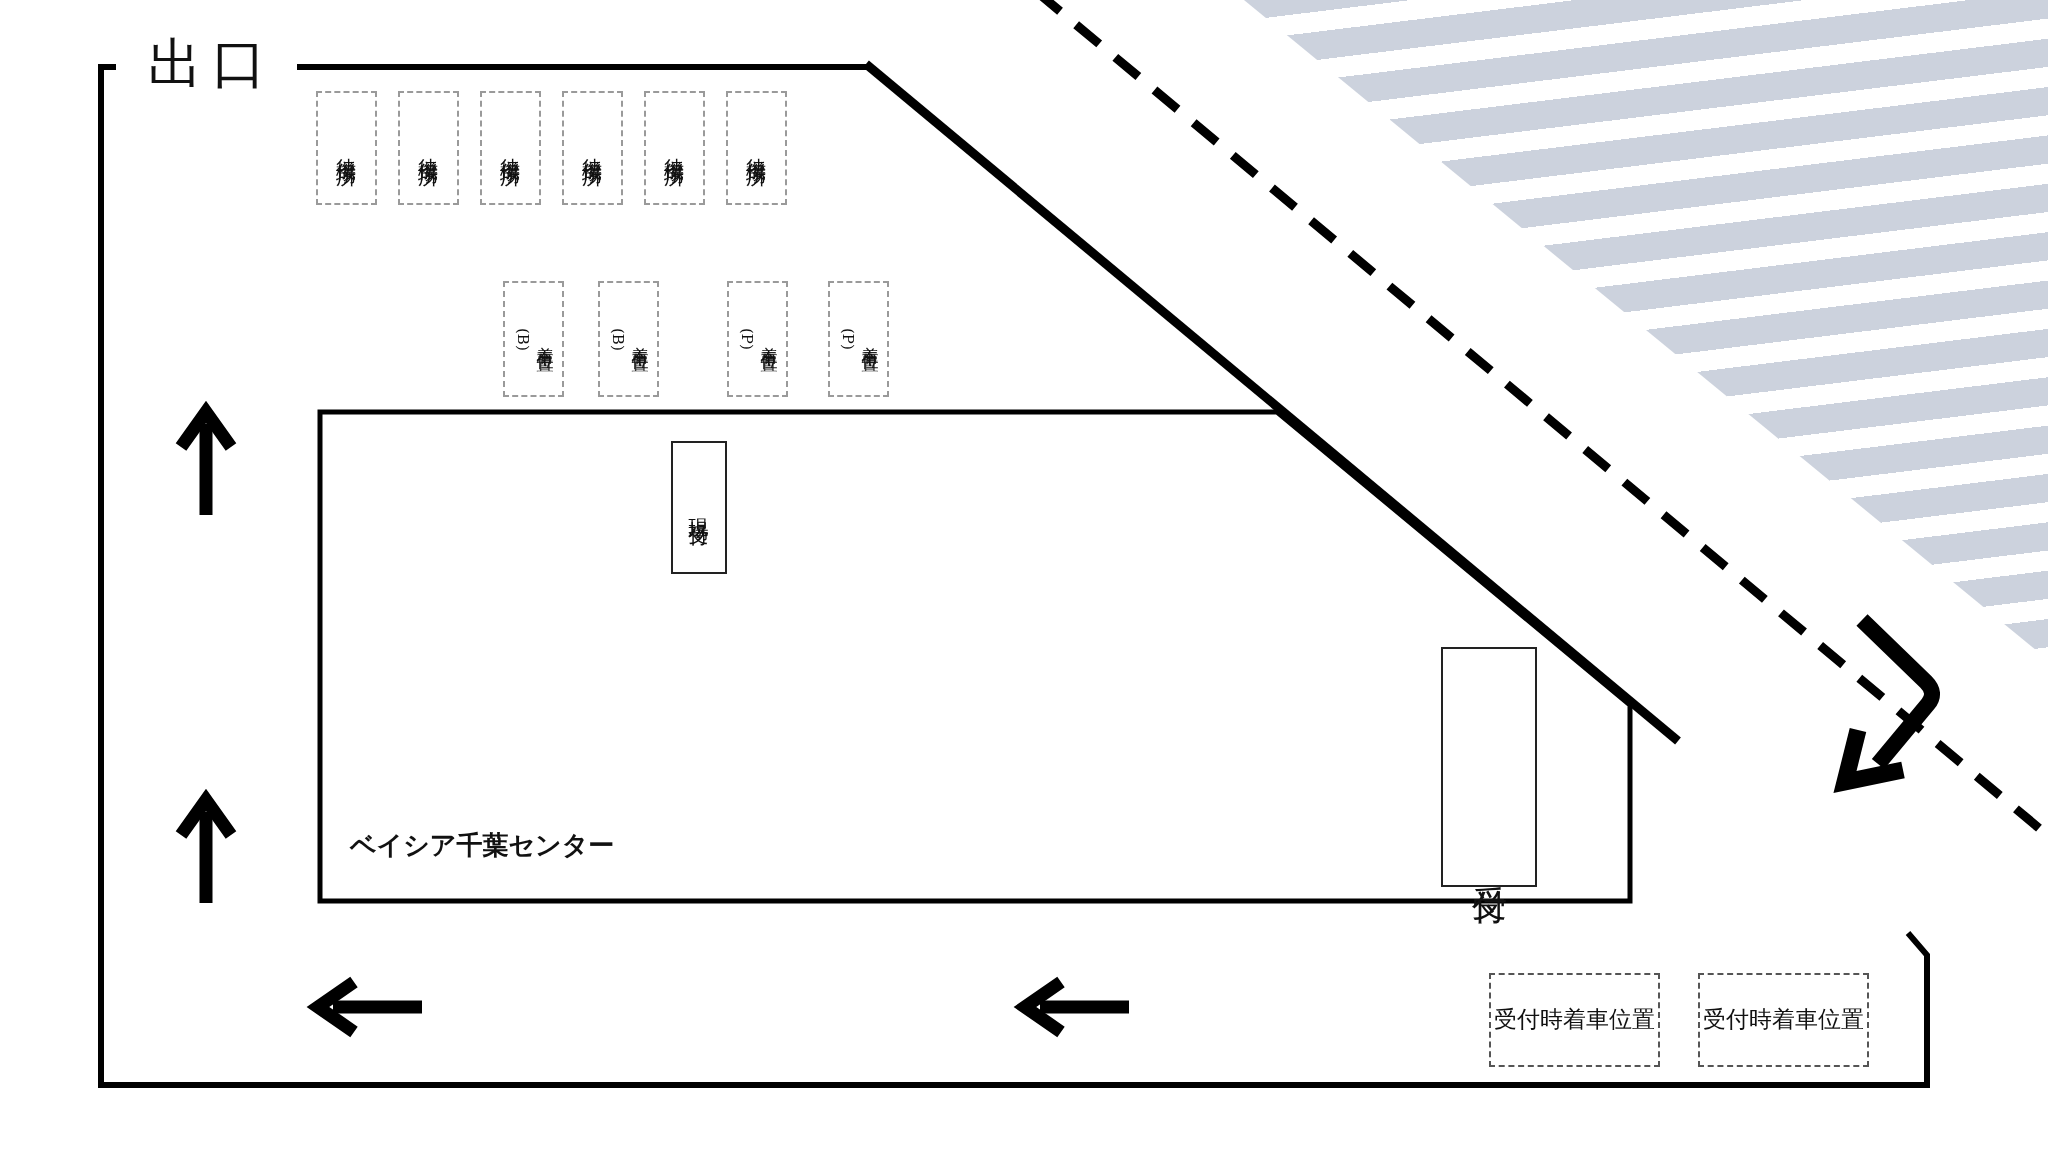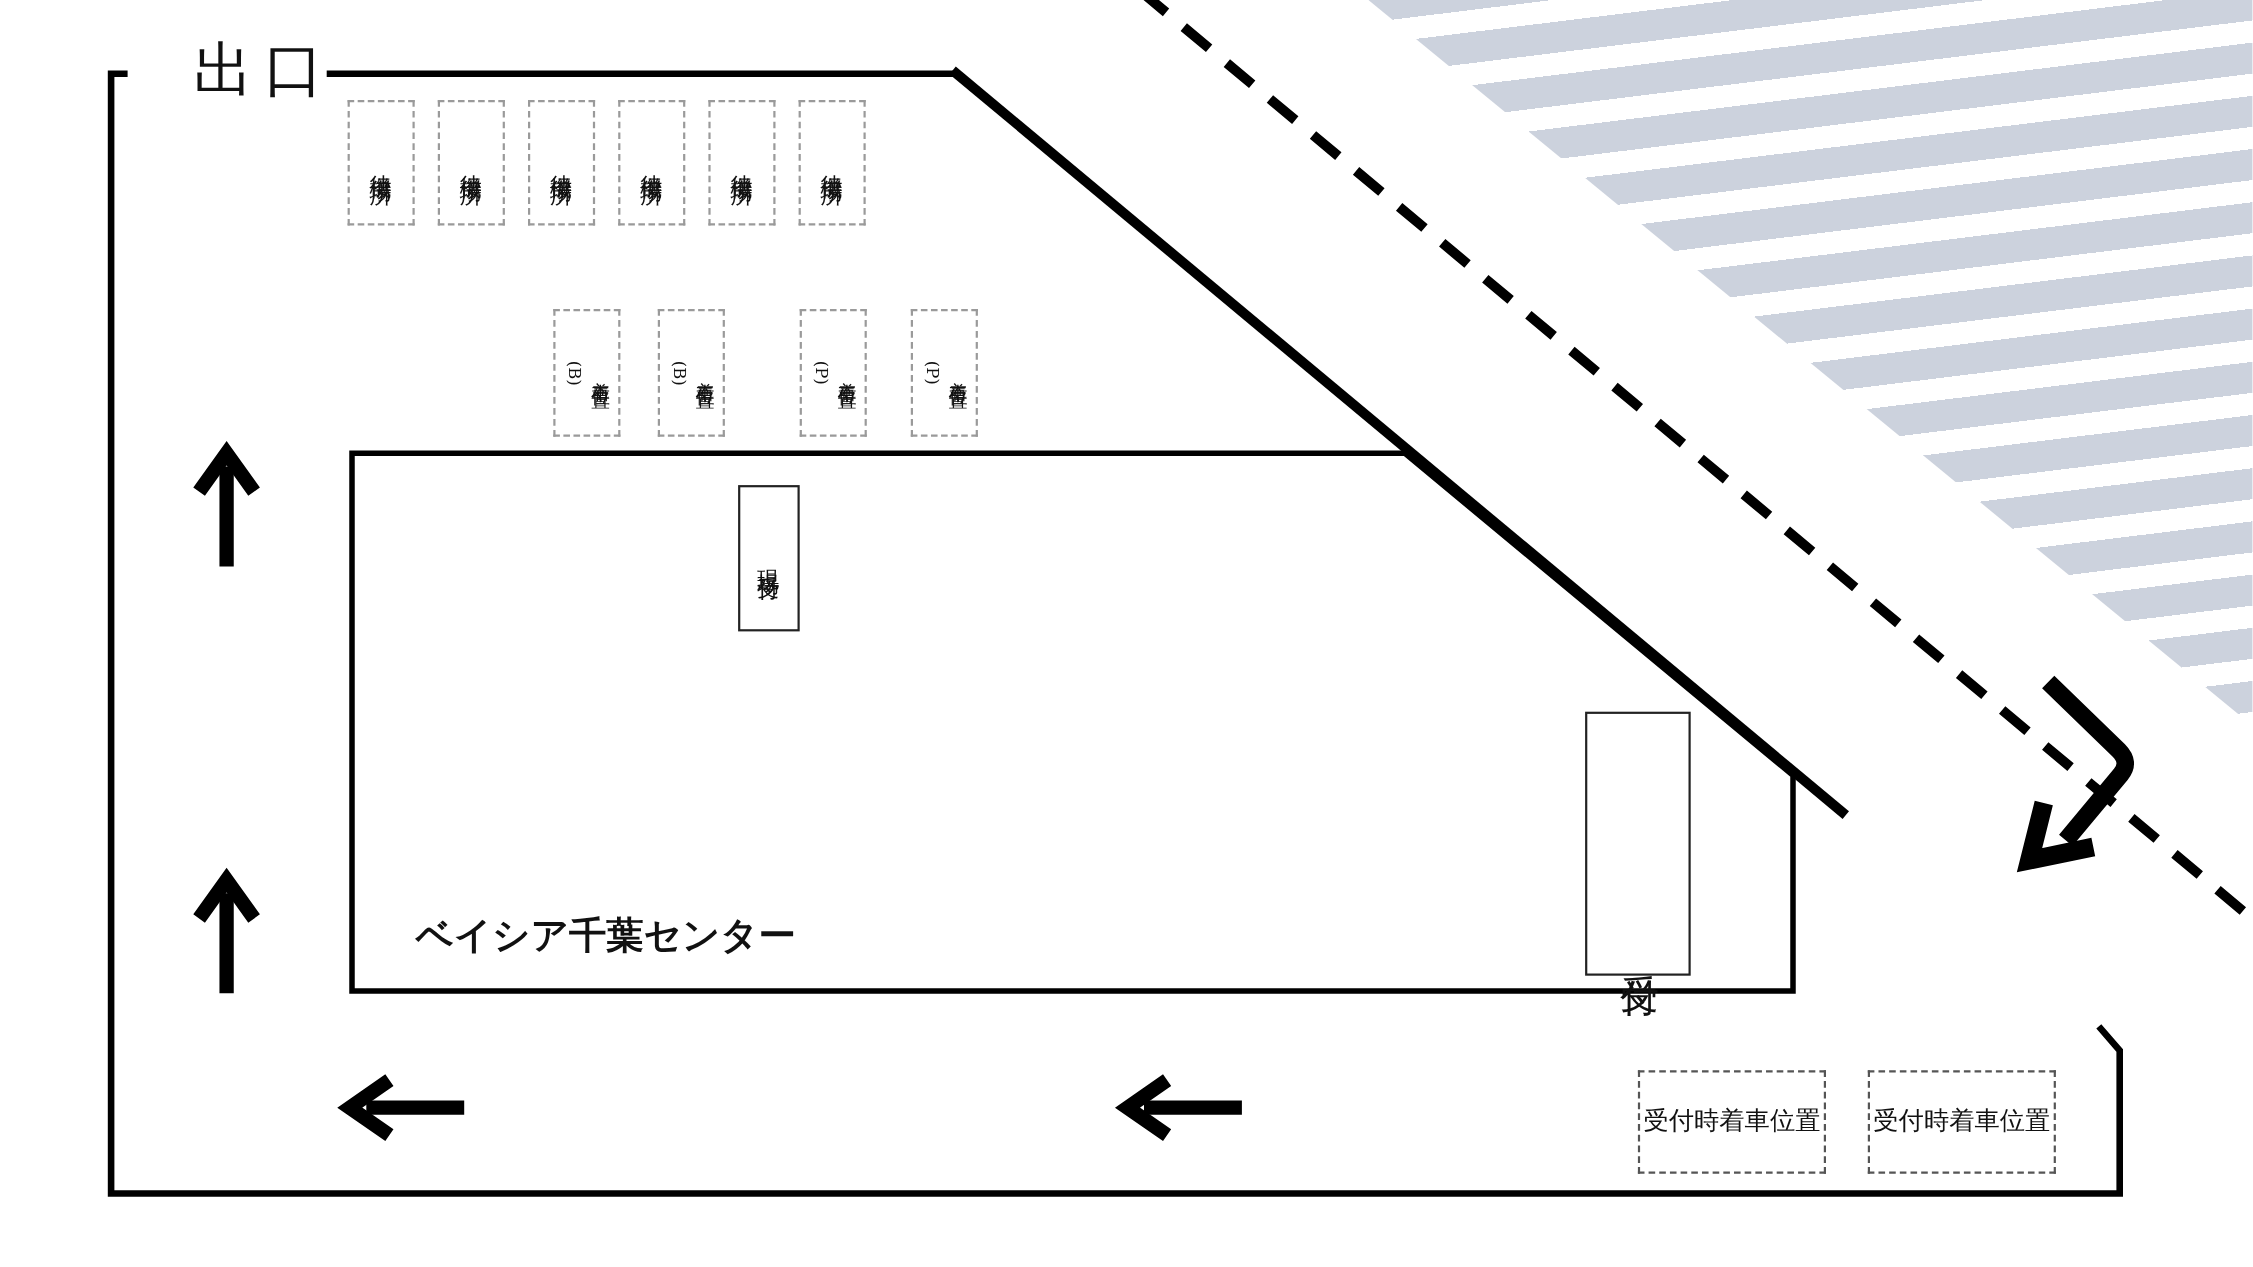--- a/index.html
+++ b/index.html
@@ -20,29 +20,29 @@
     position:absolute;inset:0;
     background:repeating-linear-gradient(173deg,
       var(--hatch-stripe) 0px, var(--hatch-stripe) 28px,
       #ffffff 28px, #ffffff 48px);
     clip-path:polygon(1244px 0px, 2048px 0px, 2048px 660px);
   }
   svg.overlay{
     position:absolute;inset:0;width:2048px;height:1152px;
     color:var(--line-color);
   }
-  .label{position:absolute;white-space:nowrap;margin-left:28px;}
+  .label{position:absolute;white-space:nowrap;}
   .exit-label{
     left:148px;top:28px;
     font-size:54px;letter-spacing:10px;
   }
   .building-label{
     left:350px;top:828px;
     font-family:"DejaVu Sans","Liberation Sans",sans-serif;
-    font-weight:bold;font-size:34px;letter-spacing:0px;
+    font-weight:bold;font-size:26px;letter-spacing:0px;
   }
   .box{
     position:absolute;
     display:flex;align-items:center;justify-content:center;
     background:transparent;
   }
   .vtext{
     writing-mode:vertical-rl;
     letter-spacing:3px;
     line-height:1;

